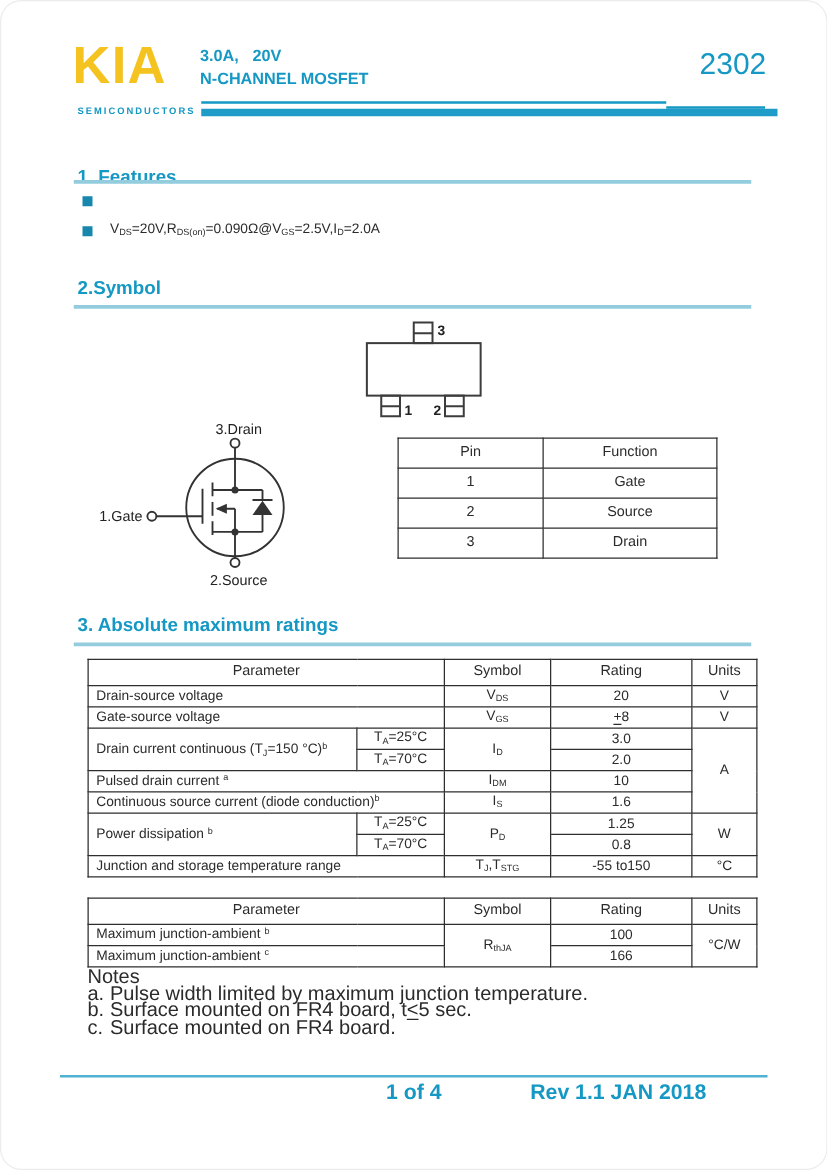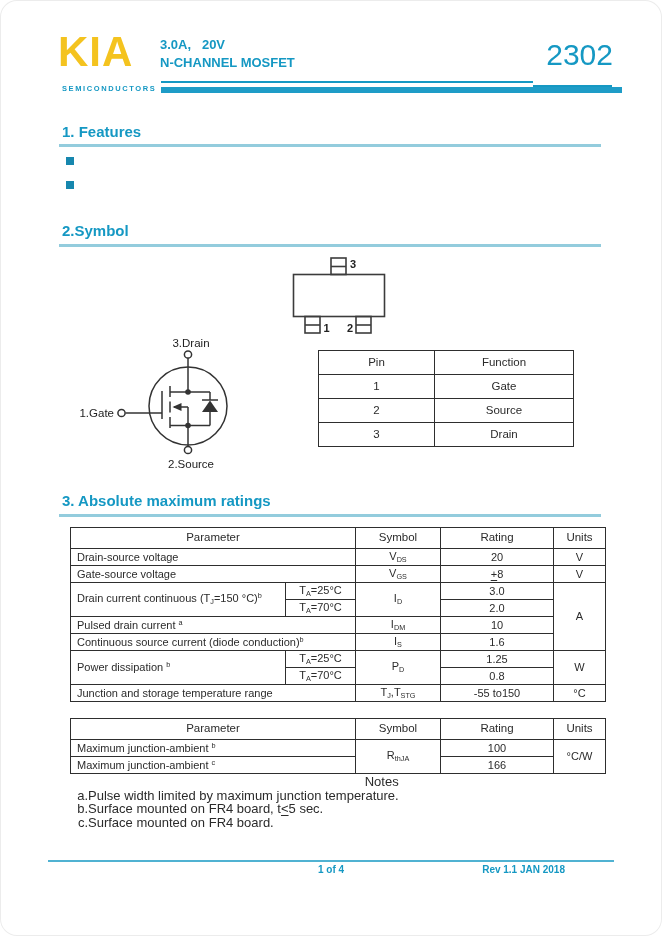--- a/index.html
+++ b/index.html
@@ -17,68 +17,69 @@
     box-shadow:inset 0 0 0 1px #ececec;
     border-radius:17px;
   }
   .abs{position:absolute;}
   
   .brand{left:58px;top:31px;font-size:42px;font-weight:800;color:var(--brand_yellow);letter-spacing:1px;line-height:1;}
   .brand-sub{left:62px;top:84px;font-size:7.5px;font-weight:bold;letter-spacing:1.6px;color:var(--accent);}
   .spec{left:160px;font-size:13px;font-weight:bold;color:var(--accent);white-space:pre;}
   .spec1{top:37px;}
   .spec2{top:55px;}
-  .part{top:40px;right:49px;font-size:30px;color:var(--accent);line-height:1;}
+  .part{top:40px;right:49px;font-size:24px;color:var(--accent);line-height:1;}
   .hline{background:var(--accent);height:1.5px;}
   .hbar{background:#1E9CC7;height:5.5px;}
   
   .sec-title{font-size:15px;font-weight:bold;color:var(--accent);}
   .sec-rule{height:2.5px;background:var(--accent_light);}
   
   .bullet{width:8px;height:8px;background:var(--bullet);}
   .feat{font-size:11px;color:var(--ink);}
   sub{font-size:0.66em;vertical-align:-0.25em;}
   sup{font-size:0.66em;vertical-align:0.5em;}
   .u{text-decoration:underline;text-underline-offset:1.5px;}
   
   table.dt{border-collapse:collapse;table-layout:fixed;}
   .dt td{border:1.5px solid var(--border);font-size:11px;color:var(--ink);
          text-align:center;vertical-align:middle;padding:0 3px;height:16px;line-height:1.15;overflow:hidden;}
   .dt td.p{text-align:left;padding-left:6px;}
   .dt tr.hd td{height:20px;font-size:11.5px;}
   .pin-table td{height:23px;font-size:11.5px;}
   
-  .notes{font-size:13px;color:var(--ink);line-height:13.5px;text-align:right;}
+  .notes{font-size:16px;color:var(--ink);line-height:13.5px;}
   .note-line{display:flex;}
   .nl{width:18px;flex:0 0 18px;}
   
   .foot-line{height:2px;background:var(--accent);opacity:.75;}
-  .foot-txt{font-size:10px;font-weight:bold;color:var(--accent);}
+  .foot-txt{font-size:17px;font-weight:bold;color:var(--accent);}
   svg text{font-family:"Liberation Sans",sans-serif;fill:#222;}
   svg text.pkg{font-size:11px;font-weight:bold;}
   svg text.lbl{font-size:11.5px;}
 </style>
 </head>
 <body>
 
 <div class="page">
 
   <div class="abs brand">KIA</div>
   <div class="abs brand-sub">SEMICONDUCTORS</div>
   <div class="abs spec spec1">3.0A,   20V</div>
   <div class="abs spec spec2">N-CHANNEL MOSFET</div>
   <div class="abs part">2302</div>
   <div class="abs hline" style="left:161px;top:81px;width:372px;"></div>
   <div class="abs hline" style="left:533px;top:85px;width:79px;"></div>
   <div class="abs hbar" style="left:161px;top:87px;width:461px;"></div>
 
-  <div class="abs sec-title" style="left:62px;top:123px;">1. Features</div>
+  <div class="abs sec-title" style="left:62px;top:133px;">1. Features</div>
   <div class="abs sec-rule" style="left:59px;top:144px;width:542px;"></div>
   <div class="abs bullet" style="left:66px;top:157px;"></div>
   <div class="abs bullet" style="left:66px;top:181px;"></div>
+  <div class="abs feat" style="left:88px;top:177px;">V<sub>DS</sub>=20V,R<sub>DS(on)</sub>=0.090Ω@V<sub>GS</sub>=2.5V,I<sub>D</sub>=2.0A</div>
 
   <div class="abs sec-title" style="left:62px;top:222px;">2.Symbol</div>
   <div class="abs sec-rule" style="left:59px;top:244px;width:542px;"></div>
 
   <svg class="abs" style="left:288px;top:250px;" width="122" height="92" viewBox="288 250 122 92">
     <g fill="none" stroke="#3c3c3c" stroke-width="1.6">
       <rect x="331" y="258" width="15" height="16.5"></rect>
       <line x1="331" y1="266.5" x2="346" y2="266.5"></line>
       <rect x="293.5" y="274.5" width="91" height="42"></rect>
       <rect x="305" y="316.5" width="15" height="16.5"></rect>

